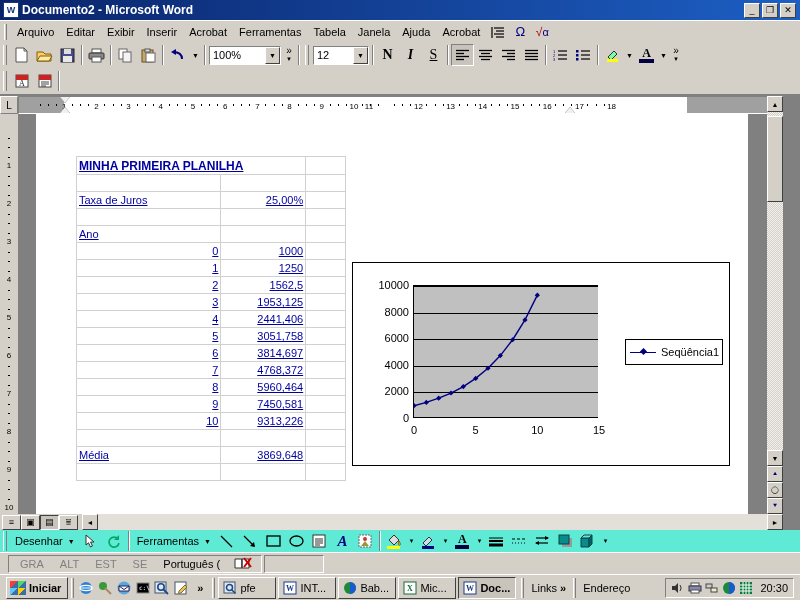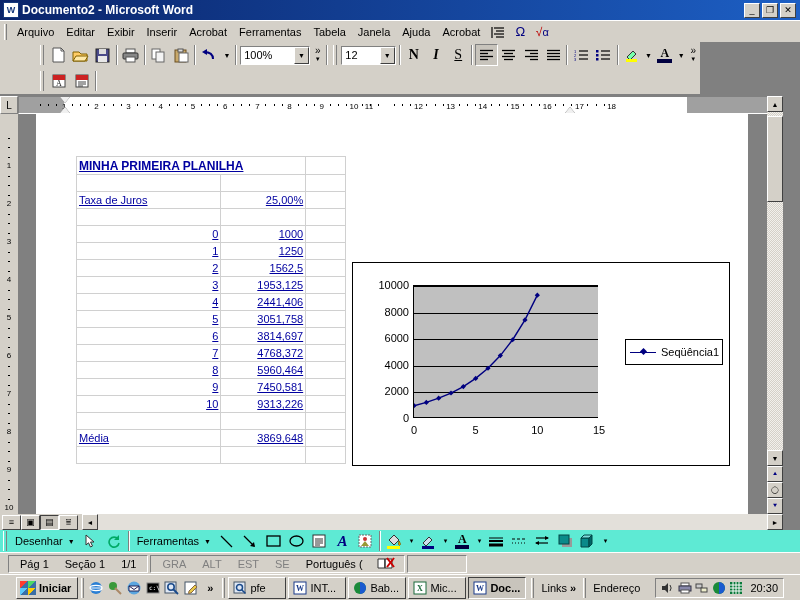--- a/index.html
+++ b/index.html
@@ -50,22 +50,22 @@
   .menuitem {
     padding: 2px 6px; font-size: 11px; color: #000; white-space: nowrap;
   }
   .menuicon {
     width: 20px; height: 18px; display: flex; align-items: center;
     justify-content: center; font-size: 13px; color: #000080; margin-left: 2px;
   }
 
   
   .toolbar {
-    position: absolute; left: 0; width: 700px; height: 26px;
-    background: #d4d0c8; display: flex; align-items: center; padding-left: 37px;
+    position: absolute; left: 0; width: 800px; height: 26px;
+    background: #d4d0c8; display: flex; align-items: center;
   }
   .tb1 { top: 42px; }
   .tb2 { top: 68px; }
   .tbgrip {
     width: 4px; height: 20px; margin: 0 3px;
     border-left: 1px solid #ffffff; border-right: 1px solid #808080;
   }
   .tbtn {
     width: 23px; height: 22px; display: flex; align-items: center;
     justify-content: center; font-size: 13px; color: #000;
@@ -230,21 +230,21 @@
     border: 1px solid; border-color: #808080 #ffffff #ffffff #808080;
     padding: 0 3px; margin-right: 2px; font-size: 11px;
   }
   .stcell { padding: 0 8px; font-size: 11px; white-space: nowrap; }
   .stcell.dim { color: #808080; }
 
   
   .taskbar {
     position: absolute; left: 0; top: 574px; width: 800px; height: 26px;
     background: #d4d0c8; border-top: 1px solid #ffffff;
-    display: flex; align-items: center; padding: 0 16px;
+    display: flex; align-items: center; padding: 0 6px;
   }
   .startbtn {
     height: 22px; display: flex; align-items: center; gap: 3px;
     padding: 0 6px 0 3px; font-weight: bold; font-size: 11px;
     border: 1px solid; border-color: #ffffff #404040 #404040 #ffffff;
     background: #d4d0c8;
   }
   .startlogo {
     width: 16px; height: 14px;
     background:
@@ -652,20 +652,25 @@
         <tr>
           <td class="u">Taxa de Juros</td>
           <td class="u num">25,00%</td>
           <td class="blank"></td>
         </tr>
         <tr>
           <td class="blank"></td>
           <td class="blank"></td>
           <td class="blank"></td>
         </tr>
+        <tr>
+          <td class="u">Ano</td>
+          <td class="blank"></td>
+          <td class="blank"></td>
+        </tr>
         </tbody>
           <tbody id="sheet-rows">
             <tr>
               <td class="u num">0</td>
               <td class="u num">1000</td>
               <td class="blank"></td>
             </tr>
             <tr>
               <td class="u num">1</td>
               <td class="u num">1250</td>
@@ -931,25 +936,20 @@
           <path d="M1 4l3-3h8l-3 3z" fill="#7ddada" stroke="#044"></path>
           <path d="M9 4l3-3v9l-3 3z" fill="#066" stroke="#044"></path>
         </svg>
     </div>
     <div class="tbtn" style="width:11px;font-size:7px;">▾</div>
   </div>
 
   <div class="statusbar">
     <div style="width:8px;"></div>
     <div class="stgroup">
-      <span class="stcell">Pág 1</span>
-      <span class="stcell">Seção 1</span>
-      <span class="stcell">1/1</span>
-    </div>
-    <div class="stgroup">
       <span class="stcell dim">GRA</span>
       <span class="stcell dim">ALT</span>
       <span class="stcell dim">EST</span>
       <span class="stcell dim">SE</span>
       <span class="stcell">Português (</span>
       <span class="stcell" style="padding:0 6px;">
         <svg width="18" height="14" viewBox="0 0 18 14">
             <path d="M1 3h7v9H1z" fill="#fff" stroke="#333"></path>
             <path d="M8 3h7v9H8z" fill="#fff" stroke="#333"></path>
             <line x1="8" y1="3" x2="8" y2="12" stroke="#333"></line>

